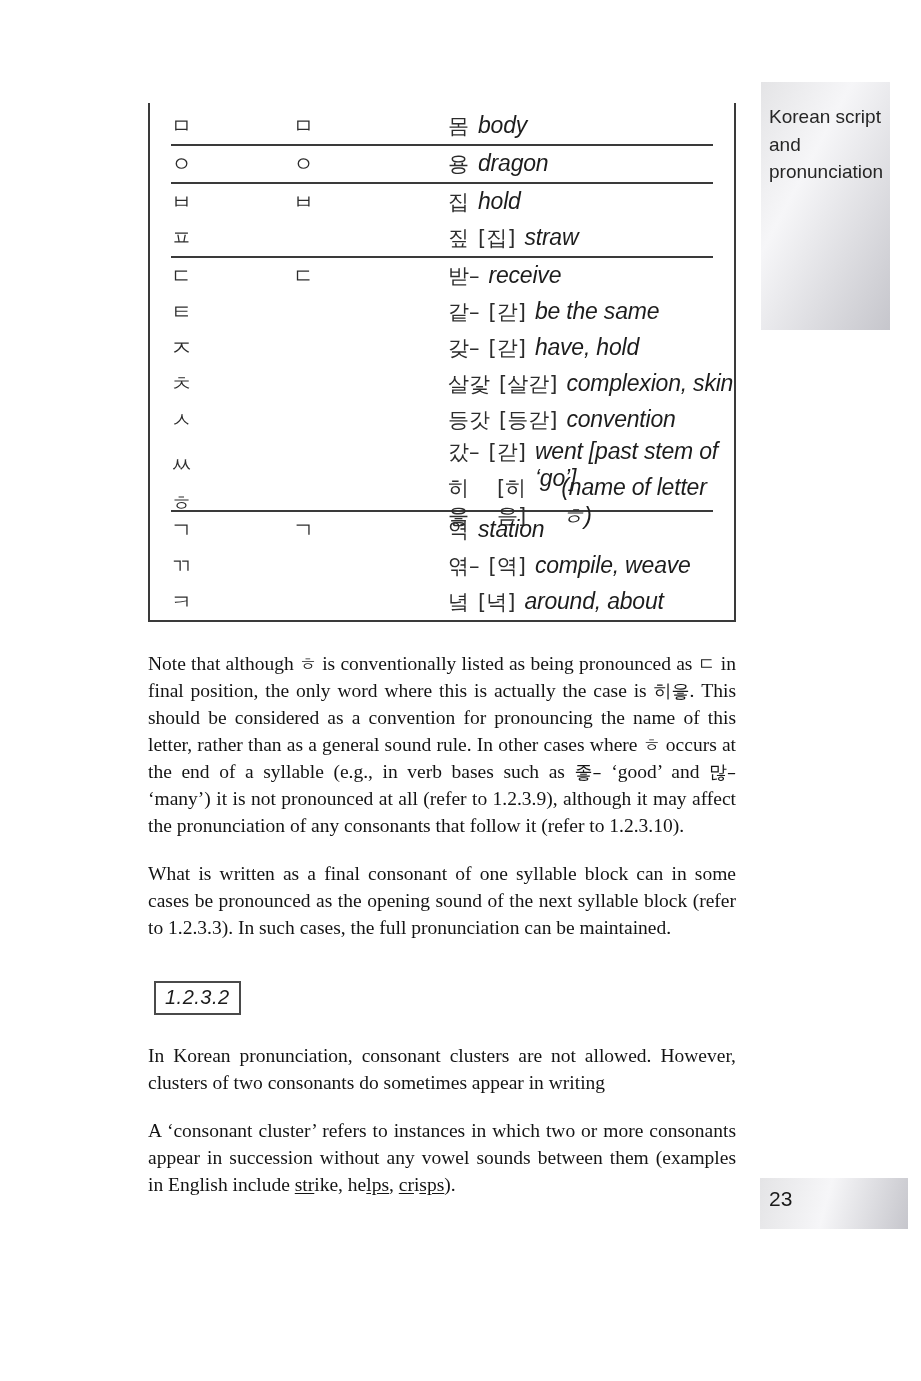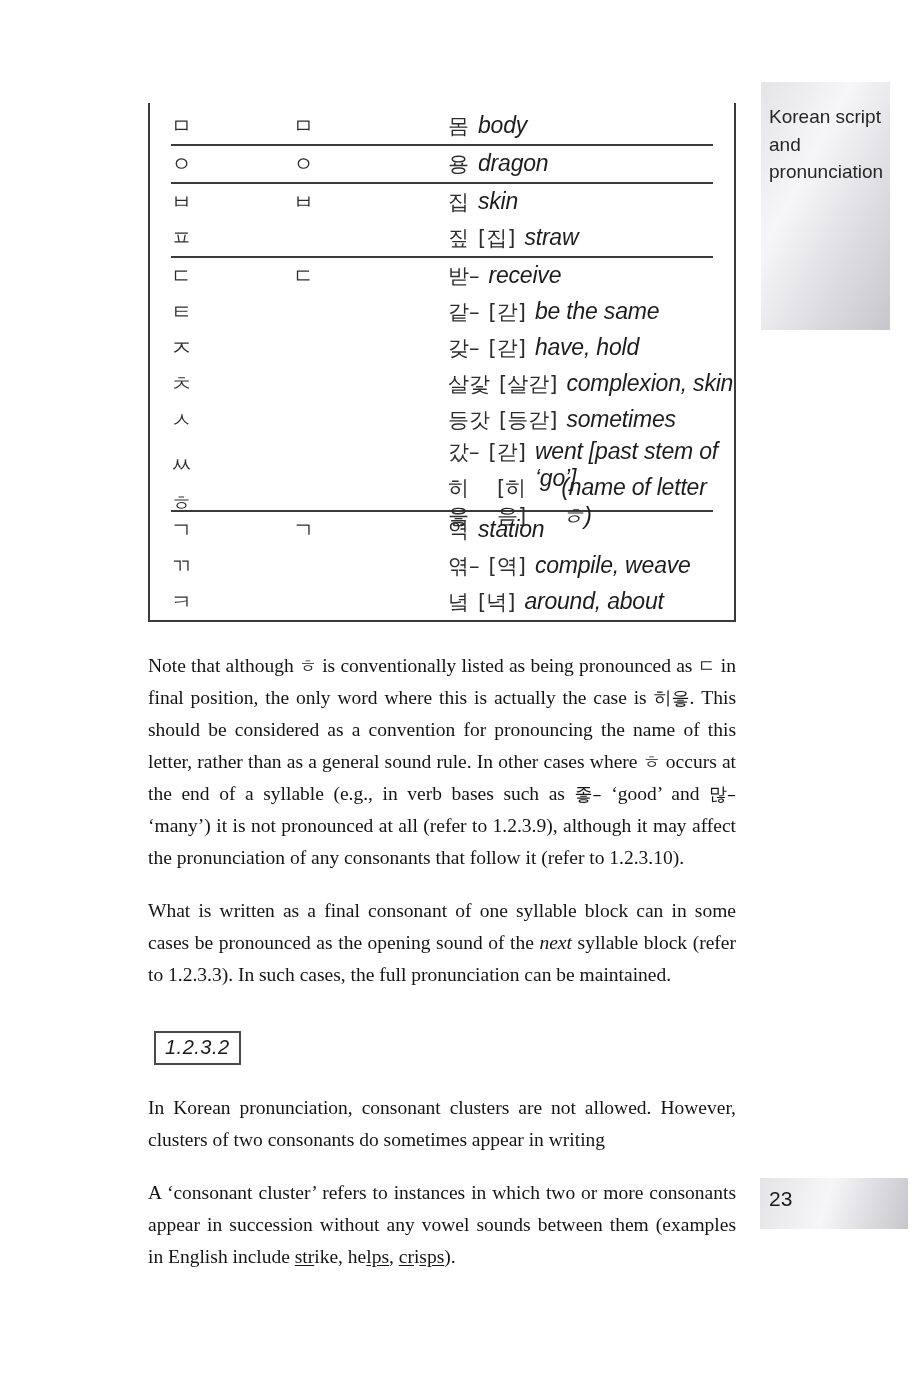--- a/index.html
+++ b/index.html
@@ -42,26 +42,26 @@
     font-family: "Liberation Sans", sans-serif;
     font-style: italic; font-size: 23px; color: #1d1d1d;
     letter-spacing: -0.2px;
   }
   .group-sep {
     height: 0; border-top: 2px solid var(--border-color);
     margin: 0 21px;
   }
   
   .body-text {
-    font-size: 19.5px; line-height: 32px;
+    font-size: 19.5px; line-height: 27px;
     text-align: justify;
     margin: 8px 0 21px 0;
   }
   .body-text .kr { font-family: "DejaVu Sans", sans-serif; font-size: 18px; }
-  .it { font-style: italic; }
+  .it { }
   .un { text-decoration: underline; text-underline-offset: 2px; }
   
   .section-heading {
     display: flex; align-items: center; gap: 15px;
     margin: 40px 0 27px 6px;
     font-family: "Liberation Sans", sans-serif;
     font-style: italic; font-size: 20px; color: #1c1c1c;
   }
   .section-number {
     border: 2px solid #4a4a4a;
@@ -116,21 +116,21 @@
       <span class="gloss">dragon</span>
     </span>
   </div>
 <div class="group-sep"></div>
   <div class="row">
     <span class="cell kr-font">ㅂ</span>
     <span class="cell kr-font">ㅂ</span>
     <span class="cell example">
       <span class="kr-font word">집</span>
 
-      <span class="gloss">skin</span>
+      <span class="gloss">hold</span>
     </span>
   </div>
 
   <div class="row">
     <span class="cell kr-font">ㅍ</span>
     <span class="cell kr-font"></span>
     <span class="cell example">
       <span class="kr-font word">짚</span>
       <span class="kr-font bracket">[집]</span>
       <span class="gloss">straw</span>
@@ -176,21 +176,21 @@
       <span class="gloss">complexion, skin</span>
     </span>
   </div>
 
   <div class="row">
     <span class="cell kr-font">ㅅ</span>
     <span class="cell kr-font"></span>
     <span class="cell example">
       <span class="kr-font word">등갓</span>
       <span class="kr-font bracket">[등갇]</span>
-      <span class="gloss">sometimes</span>
+      <span class="gloss">convention</span>
     </span>
   </div>
 
   <div class="row">
     <span class="cell kr-font">ㅆ</span>
     <span class="cell kr-font"></span>
     <span class="cell example">
       <span class="kr-font word">갔–</span>
       <span class="kr-font bracket">[갇]</span>
       <span class="gloss">went [past stem of ‘go’]</span>

